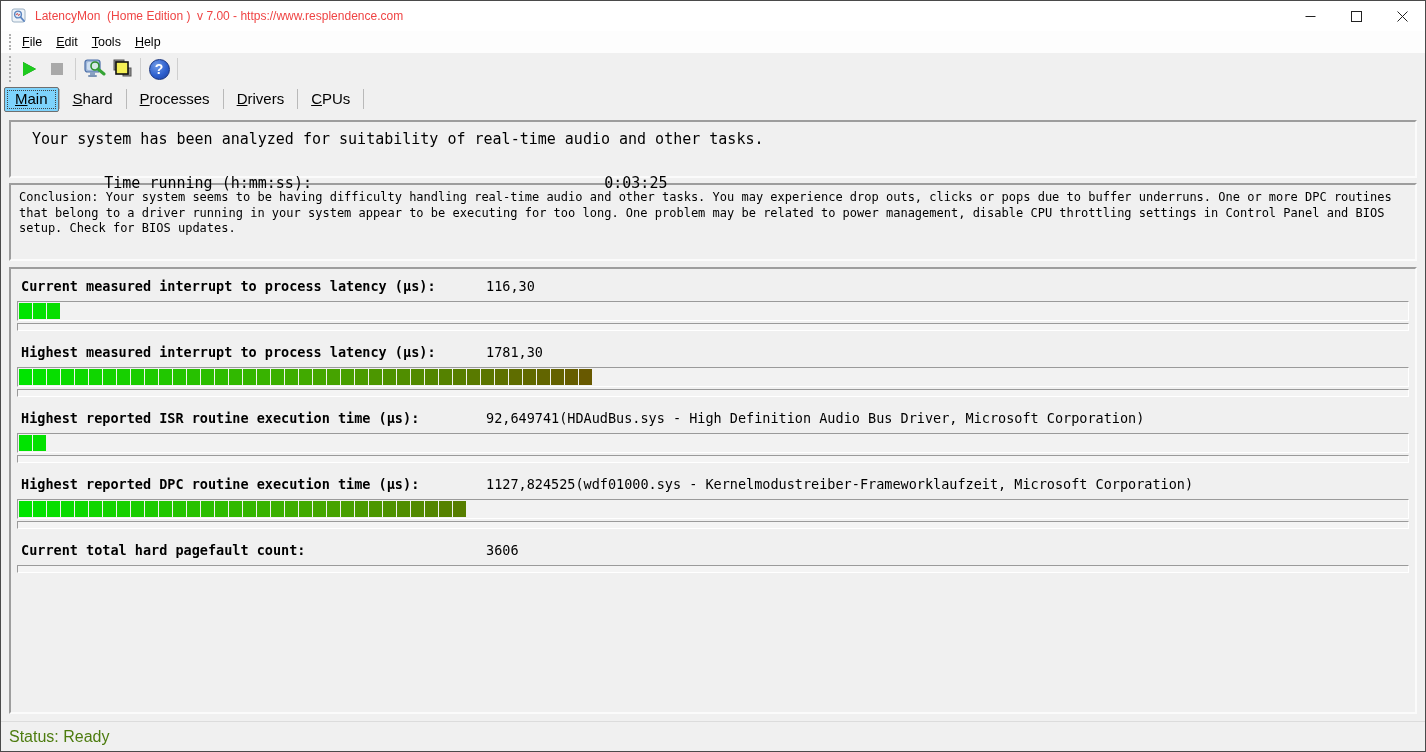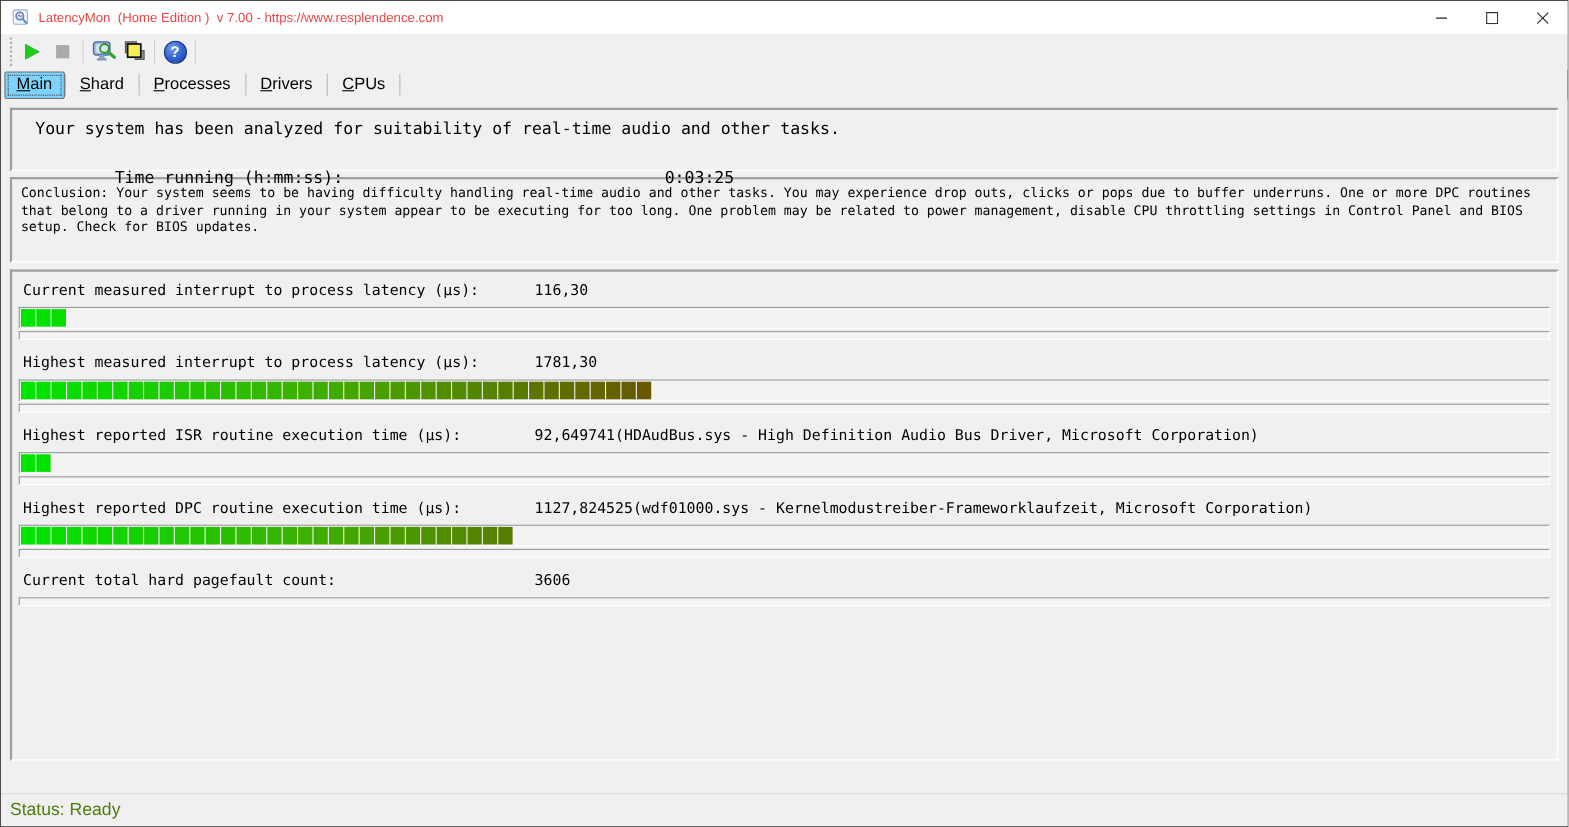--- a/index.html
+++ b/index.html
@@ -50,21 +50,21 @@
   .box-analysis { height:58px; padding:6px 12px 0 8px; margin-bottom:5px; }
   .box-analysis .line { font-size:15px; line-height:22px; white-space:pre;margin-left:13px; }
   .inline-label { display:inline-block; width:500px; }
 
   .box-conclusion { height:78px; padding:5px 12px 0 8px; margin-bottom:6px; }
   .box-conclusion .ctext { font-size:12px; line-height:15.5px; }
 
   .box-measure { height:447px; padding:8px 6px 0 6px; }
   .m-row { margin-bottom:12px; }
   .m-text { font-size:13.5px; line-height:18px; padding-left:4px; margin-bottom:6px; white-space:pre; }
-  .m-label { display:inline-block; width:465px; }
+  .m-label { display:inline-block; width:465px;font-weight:bold; }
   .m-note { }
   .bar-thick { height:20px; border:1px solid; border-color:#9a9a9a #fff #fff #9a9a9a; background:#f2f2f2; display:flex; align-items:stretch; padding:1px 0 1px 1px; margin-bottom:2px; }
   .seg { flex:0 0 13px; margin-right:1px; }
   .bar-thin { height:8px; border:1px solid; border-color:#9a9a9a #fff #fff #9a9a9a; background:#f4f4f4; }
 
   
   .statusbar { height:30px; flex:0 0 auto; background:#f0f0f0; border-top:1px solid #dcdcdc; display:flex; align-items:center; padding-left:8px; }
   .status-text { font-size:16px; color:#4d7c0f; }
 </style>
 </head>
@@ -93,20 +93,30 @@
       </div>
       <div class="cap-btn">
         <svg width="11" height="11" viewBox="0 0 11 11">
             <line x1="0.5" y1="0.5" x2="10.5" y2="10.5" stroke="#222" stroke-width="1"></line>
             <line x1="10.5" y1="0.5" x2="0.5" y2="10.5" stroke="#222" stroke-width="1"></line>
           </svg>
       </div>
     </div>
   </div>
 
+  <div class="menubar">
+    <div class="gripper"></div>
+
+    <div style="display:flex;">
+        <div class="menu-item"><span class="accel">F</span><span>ile</span></div>
+        <div class="menu-item"><span class="accel">E</span><span>dit</span></div>
+        <div class="menu-item"><span class="accel">T</span><span>ools</span></div>
+        <div class="menu-item"><span class="accel">H</span><span>elp</span></div>
+      </div>
+  </div>
 
   <div class="toolbar">
     <div class="gripper"></div>
     <div class="tool-btn">
       <div class="play-tri"></div>
     </div>
     <div class="tool-btn">
       <div class="stop-sq"></div>
     </div>
     <div class="tool-sep"></div>

